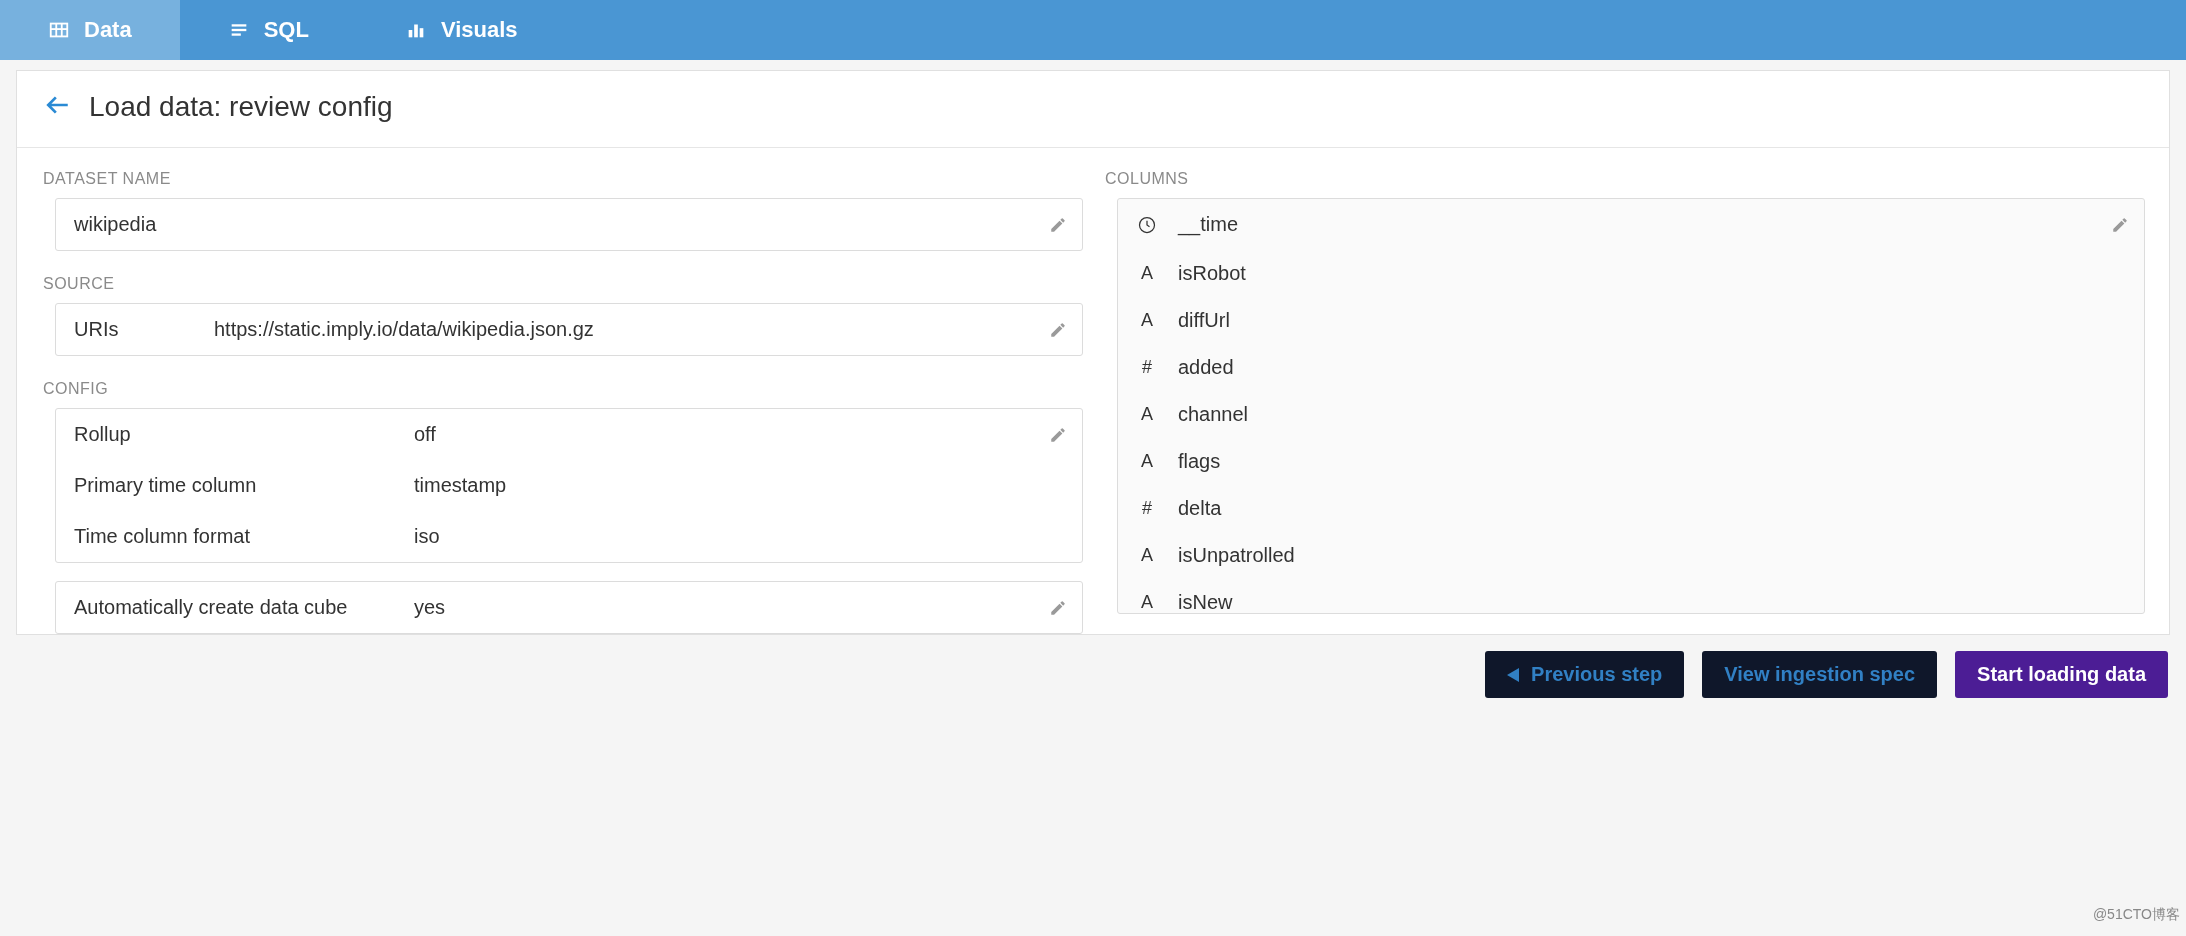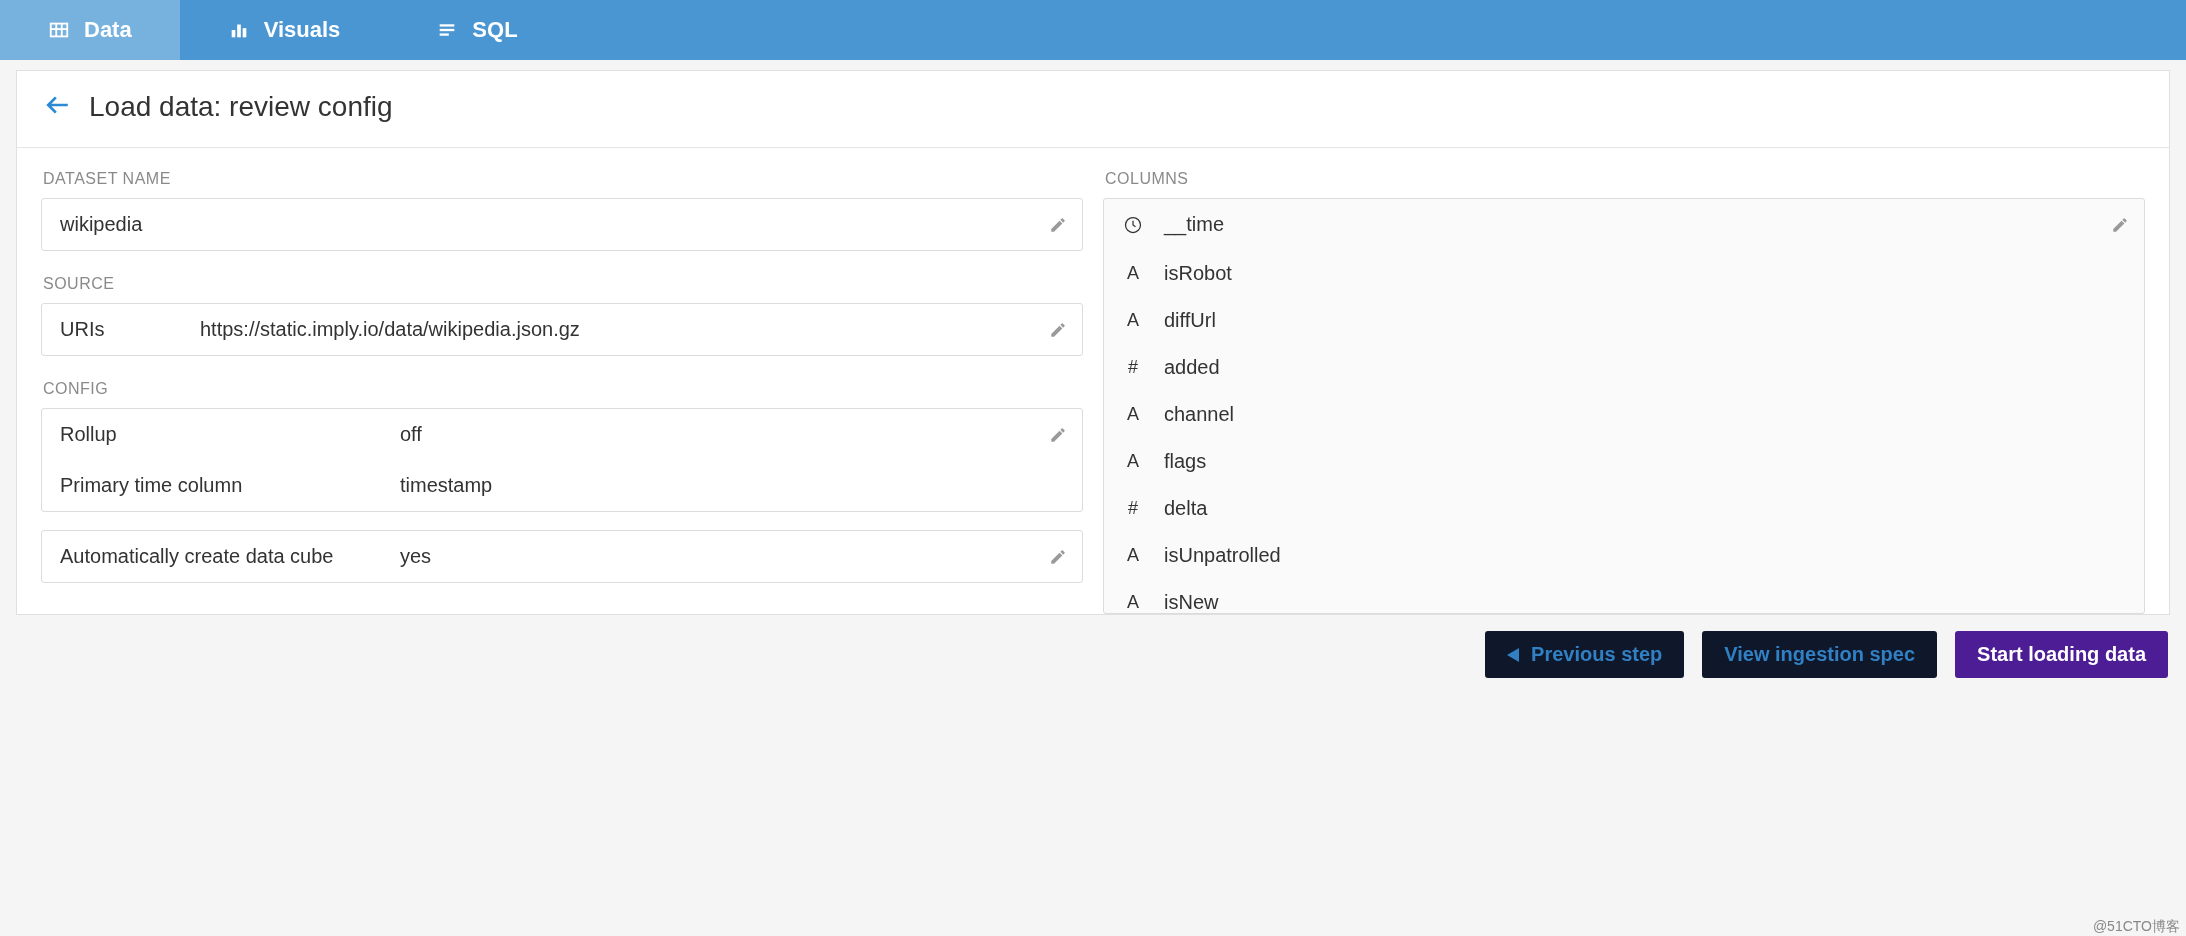--- a/index.html
+++ b/index.html
@@ -53,20 +53,21 @@
   font-size: 16px;
   letter-spacing: 0.5px;
   color: #8a8a8a;
   text-transform: uppercase;
   margin: 6px 2px 10px 2px;
 }
 .card {
   border: 1px solid #dcdcdc;
   border-radius: 3px;
   background: #fafafa;
+  margin-left: 14px;
 }
 .card.light { background: #fff; }
 .row {
   display: flex;
   align-items: center;
   padding: 14px 18px;
   font-size: 20px;
   color: #333;
   position: relative;
 }
@@ -120,53 +121,53 @@
 .btn.primary { background: #4c1d95; color: #fff; }
 .btn .arrow-left {
   display:inline-block; width:0; height:0;
   border-top:7px solid transparent;
   border-bottom:7px solid transparent;
   border-right:12px solid #3180c4;
 }
 .watermark {
   position: fixed;
   right: 6px;
-  bottom: 0;
+  bottom: 12px;
   font-size: 14px;
   color: #888;
 }
 </style>
 </head>
 <body>
 
 <div class="topnav">
   <div class="tab active">
     <svg viewBox="0 0 24 24">
         <rect x="3" y="5" width="18" height="14" stroke="#fff" stroke-width="2" fill="none"></rect>
         <line x1="3" y1="11" x2="21" y2="11" stroke="#fff" stroke-width="2"></line>
         <line x1="9" y1="5" x2="9" y2="19" stroke="#fff" stroke-width="2"></line>
         <line x1="15" y1="5" x2="15" y2="19" stroke="#fff" stroke-width="2"></line>
       </svg>
     <span>Data</span>
   </div>
   <div class="tab">
     <svg viewBox="0 0 24 24">
+        <line x1="4" y1="7" x2="20" y2="7" stroke="#fff" stroke-width="2.5"></line>
+        <line x1="4" y1="12" x2="20" y2="12" stroke="#fff" stroke-width="2.5"></line>
+        <line x1="4" y1="17" x2="14" y2="17" stroke="#fff" stroke-width="2.5"></line>
+      </svg>
+    <span>SQL</span>
+  </div>
+  <div class="tab">
+    <svg viewBox="0 0 24 24">
         <rect x="4" y="12" width="4" height="8"></rect>
         <rect x="10" y="6" width="4" height="14"></rect>
         <rect x="16" y="10" width="4" height="10"></rect>
       </svg>
     <span>Visuals</span>
-  </div>
-  <div class="tab">
-    <svg viewBox="0 0 24 24">
-        <line x1="4" y1="7" x2="20" y2="7" stroke="#fff" stroke-width="2.5"></line>
-        <line x1="4" y1="12" x2="20" y2="12" stroke="#fff" stroke-width="2.5"></line>
-        <line x1="4" y1="17" x2="14" y2="17" stroke="#fff" stroke-width="2.5"></line>
-      </svg>
-    <span>SQL</span>
   </div>
 </div>
 
 <div class="page">
   <div class="page-header">
     <span class="back-icon">
       <svg viewBox="0 0 24 24">
           <path d="M10 5 L3 12 L10 19 M3 12 H21"></path>
         </svg>
     </span>
@@ -210,20 +211,24 @@
           <span class="value-col">off</span>
           <span class="edit-btn">
             <svg viewBox="0 0 24 24">
                 <path d="M3 17.25V21h3.75L17.81 9.94l-3.75-3.75L3 17.25zM20.71 7.04a1 1 0 0 0 0-1.41l-2.34-2.34a1 1 0 0 0-1.41 0l-1.83 1.83 3.75 3.75 1.83-1.83z"></path>
               </svg>
           </span>
         </div>
         <div class="row">
           <span class="label-col">Primary time column</span>
           <span class="value-col">timestamp</span>
+        </div>
+        <div class="row">
+          <span class="label-col">Time column format</span>
+          <span class="value-col">iso</span>
         </div>
       </div>
 
       <div class="gap"></div>
       <div class="card light">
         <div class="row">
           <span class="label-col">Automatically create data cube</span>
           <span class="value-col">yes</span>
           <span class="edit-btn">
             <svg viewBox="0 0 24 24">

